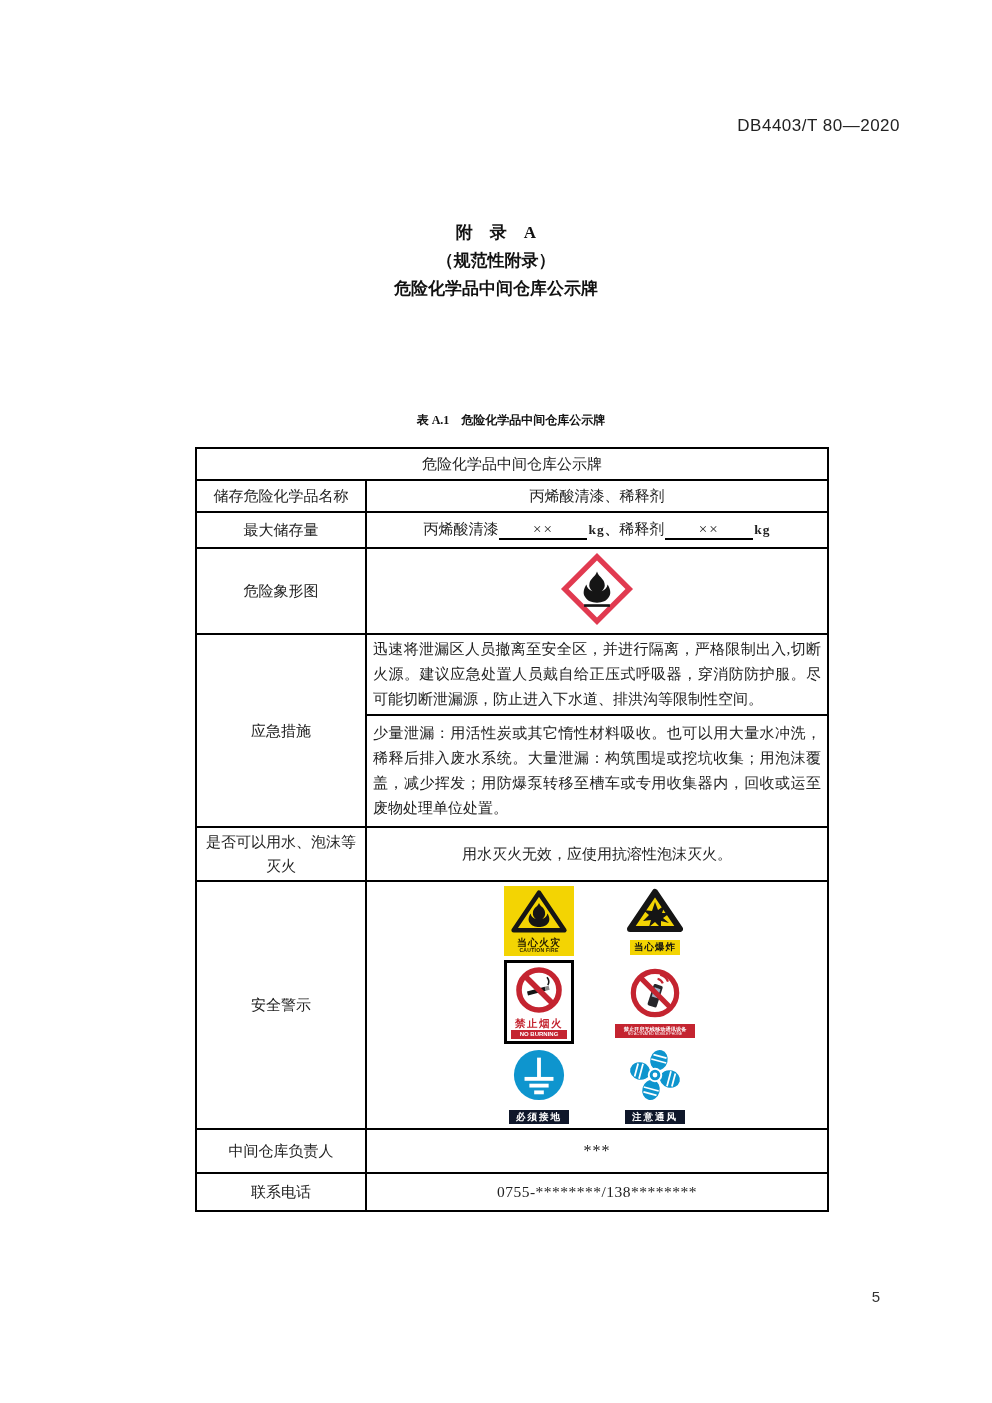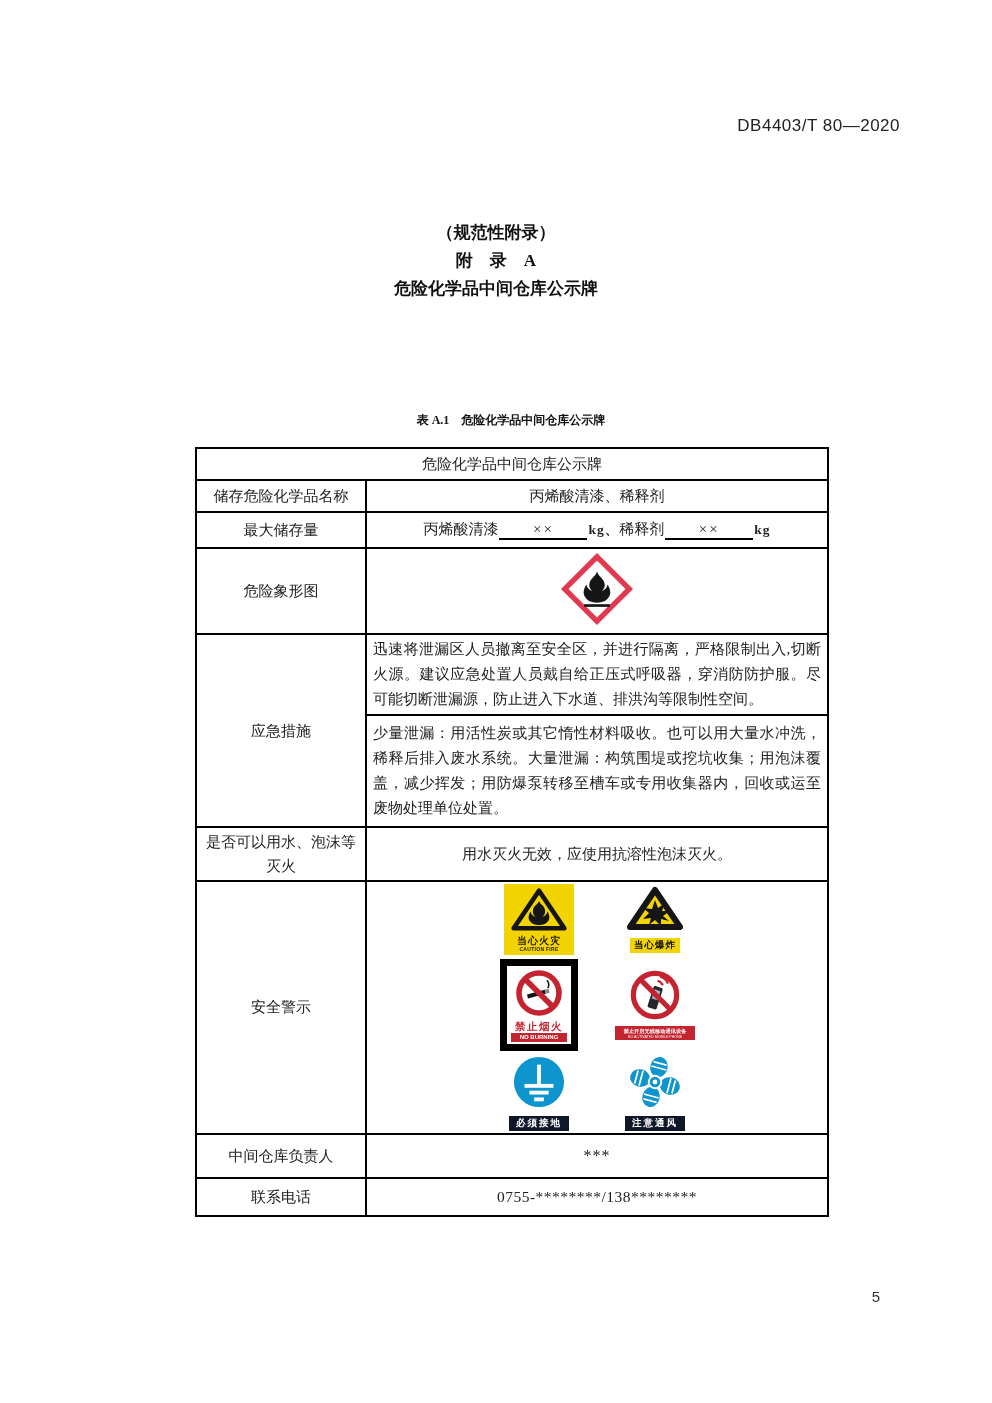--- a/index.html
+++ b/index.html
@@ -42,43 +42,43 @@
     display:grid;grid-template-columns:repeat(2,100px);gap:4px 16px;
     justify-content:center;justify-items:center;align-items:center;
     font-family:"Liberation Sans","DejaVu Sans",sans-serif;line-height:1.15;
   }
   .sg{text-align:center;}
   .sg-fire{background:#f3d403;padding:3px 3px 2px;width:64px;}
   .sg-fire .zh{font-size:10px;font-weight:bold;color:#221a00;letter-spacing:1px;}
   .sg-fire .en{font-size:5px;font-weight:bold;color:#221a00;letter-spacing:.3px;}
   .sg-expl .cap{display:inline-block;background:#f3d403;color:#111;font-size:9.5px;font-weight:bold;
     padding:2px 4px;letter-spacing:1px;margin-top:2px;}
-  .sg-burn{background:#fff;border:7px solid #000000;padding:3px 4px 2px;width:56px;}
+  .sg-burn{background:#fff;border:3px solid #000000;padding:3px 4px 2px;width:56px;}
   .sg-burn .zh{color:#c42430;font-size:10.5px;font-weight:bold;letter-spacing:1.5px;}
   .sg-burn .en{background:#c42430;color:#fff;font-size:6px;font-weight:bold;padding:1px 1px;margin-top:1px;}
   .sg-mob .cap{background:#c42430;color:#fff;padding:2px 2px 1px;margin-top:2px;width:76px;}
   .sg-mob .l1{font-size:5.5px;font-weight:bold;white-space:nowrap;transform:scale(.95);}
   .sg-mob .l2{font-size:4px;white-space:nowrap;transform:scale(.9);}
   .capblue{display:inline-block;background:#0f172a;color:#fff;font-size:9.5px;font-weight:bold;
     padding:2px 7px;letter-spacing:2px;margin-top:3px;}
   .mgr{font-size:16px;letter-spacing:1px;}
   .phone{font-size:15.5px;letter-spacing:.5px;}
   .pageno{position:absolute;top:1288px;right:112px;font-size:15px;color:#333;
     font-family:"Liberation Sans","DejaVu Sans",sans-serif;}
 </style>
 </head>
 <body>
 
 <div class="page">
 
   <div class="doc-code">DB4403/T 80—2020</div>
 
   <div class="titles">
+    <div>附　录　A</div>
     <div>（规范性附录）</div>
-    <div>附　录　A</div>
     <div>危险化学品中间仓库公示牌</div>
   </div>
 
 
   <div class="tbl-caption">表 A.1　危险化学品中间仓库公示牌</div>
 
   <table class="ptable">
     <colgroup>
         <col style="width:170px">
         <col style="width:462px">

